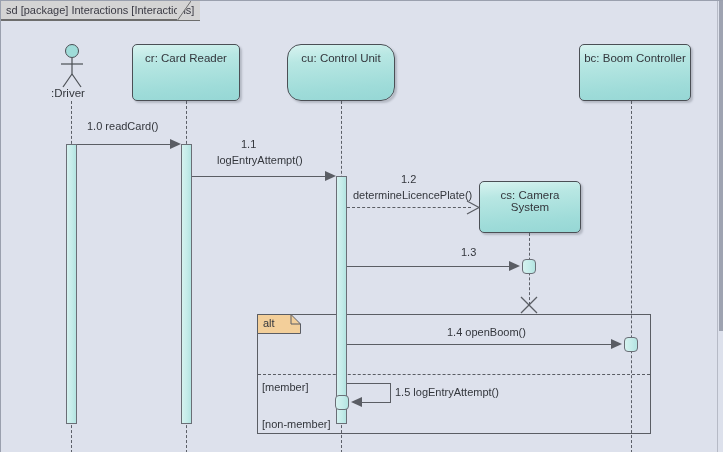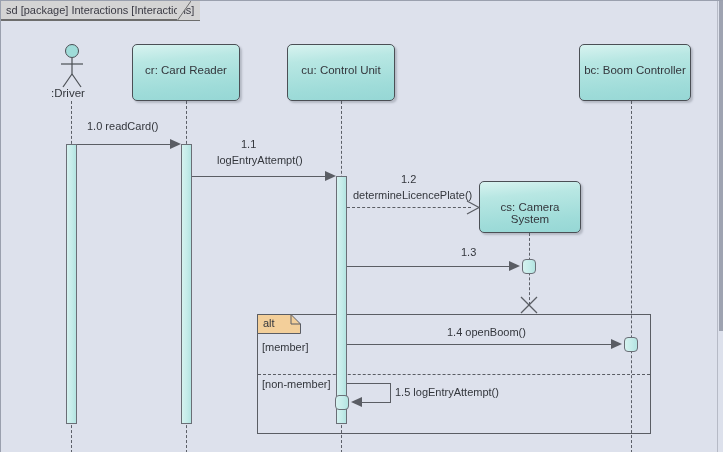--- a/index.html
+++ b/index.html
@@ -51,21 +51,21 @@
   .lifeline-box {
     position: absolute;
     box-sizing: border-box;
     border: 1px solid #4b4f55;
     border-radius: 5px;
     background: linear-gradient(175deg, #d8f3f0 0%, #b8e7e3 28%, #9fdcd9 75%, #96d7d5 100%);
     box-shadow: 2px 2px 2px rgba(90,95,105,0.30);
     color: #33363c;
     font-size: 11.5px;
     text-align: center;
-    padding-top: 19px;
+    padding-top: 7px;
     z-index: 3;
   }
   .actor {
     position: absolute;
     z-index: 3;
   }
   .actor-label {
     position: absolute;
     font-size: 11.5px;
     color: #33363c;
@@ -149,20 +149,21 @@
     color: #33363c;
     z-index: 4;
     text-align: center;
   }
   .guard {
     position: absolute;
     font-size: 11px;
     color: #33363c;
     white-space: nowrap;
     z-index: 3;
+    margin-top: 40px;
   }
   #alt-divider {
     position: absolute;
     height: 0;
     border-top: 1px dashed #5a5d64;
     z-index: 2;
   }
   
   #scrollbar-track {
     position: absolute;
@@ -212,21 +213,21 @@
       <line x1="16" y1="31" x2="7" y2="44" stroke="#4b4f55" stroke-width="1.2"></line>
       <line x1="16" y1="31" x2="25" y2="44" stroke="#4b4f55" stroke-width="1.2"></line>
     </svg>
   </div>
   <div class="actor-label" style="left:50px; top:86px;">:Driver</div>
 
   <div class="lifeline-box" style="left:131px; top:43px; width:108px; height:57px;">
     <span>cr: Card Reader</span>
   </div>
 
-  <div class="lifeline-box" style="left:286px; top:43px; width:108px; height:57px;">
+  <div class="lifeline-box" style="left:286px; top:43px; width:108px; height:57px;border-radius:14px;">
     <span>cu: Control Unit</span>
   </div>
 
   <div class="lifeline-box" style="left:578px; top:43px; width:112px; height:57px; overflow:hidden;">
     <span>bc: Boom Controller</span>
   </div>
 
   <div class="lifeline-box" style="left:478px; top:180px; width:102px; height:52px;">
     <span>cs: Camera System</span>
   </div>

